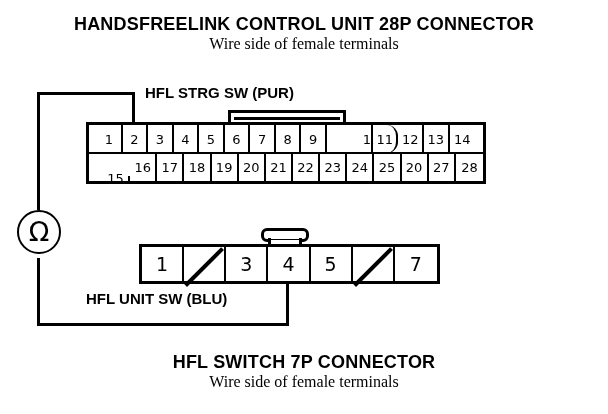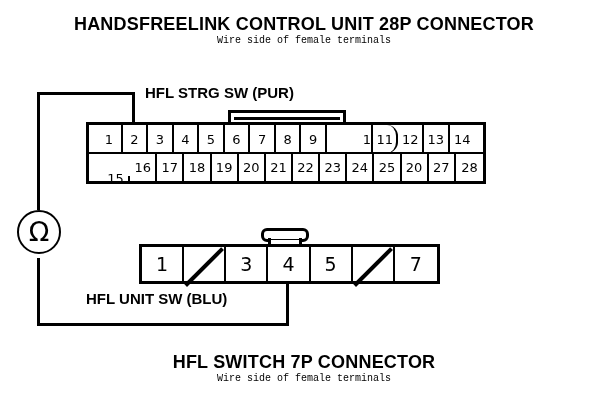--- a/index.html
+++ b/index.html
@@ -24,22 +24,22 @@
     text-align: center;
     font-weight: bold;
     font-size: 18px;
     letter-spacing: 0.2px;
     white-space: nowrap;
   }
   .title-sub {
     position: absolute;
     width: 100%;
     text-align: center;
-    font-family: Liberation Mono, monospace;
-    font-size: 10px;
+    font-family: Liberation Serif, serif;
+    font-size: 16px;
     white-space: nowrap;
   }
   .label-bold {
     position: absolute;
     font-weight: bold;
     font-size: 15px;
     white-space: nowrap;
   }
 
   

